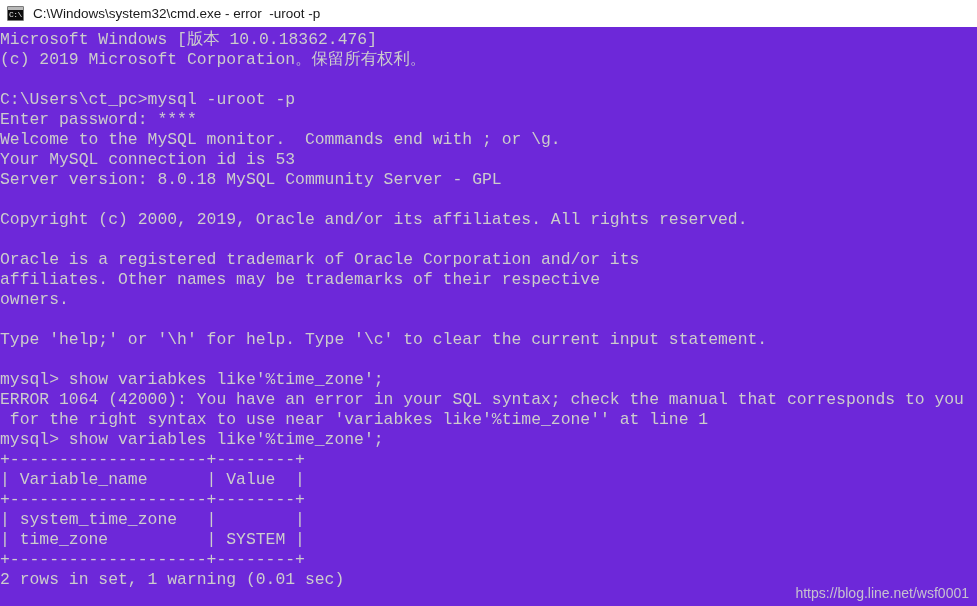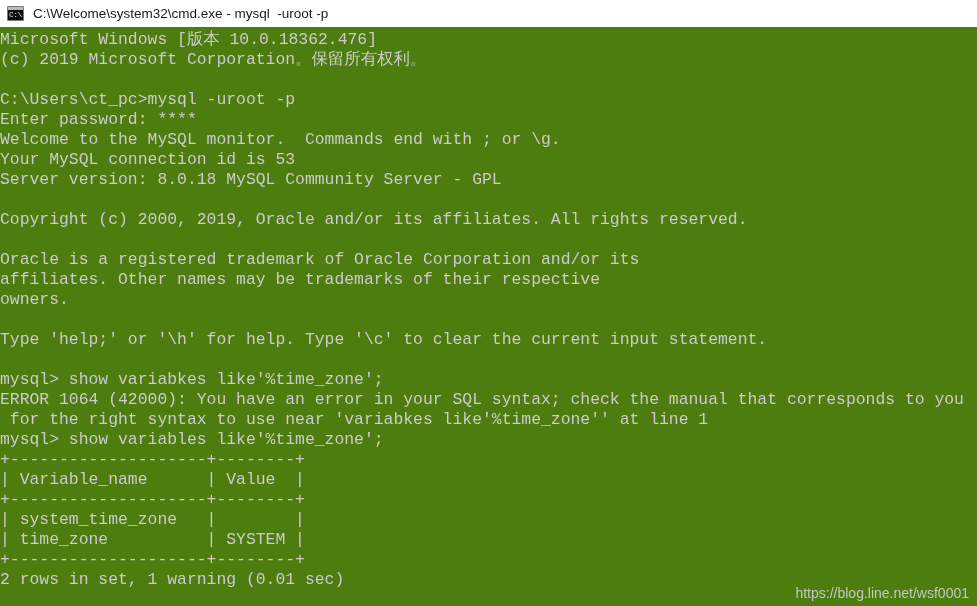--- a/index.html
+++ b/index.html
@@ -72,21 +72,21 @@
     line-height: 27px;
   }
 
   
   #console {
     position: absolute;
     left: 0;
     top: 27px;
     width: 977px;
     height: 579px;
-    background: #4d7c0f;
+    background: #6d28d9;
     overflow: hidden;
   }
   #console-text {
     position: absolute;
     left: 0px;
     top: 3px;
     margin: 0;
     font-family: "Liberation Mono", "DejaVu Sans Mono", monospace;
     font-size: 16.4px;
     line-height: 20px;
@@ -116,21 +116,21 @@
 </head>
 <body>
 
 <div id="window">
 
   <div id="titlebar">
     <span class="titlebar-icon">
       <span class="bar"></span>
       <span class="prompt">C:\</span>
     </span>
-    <span id="titlebar-text">C:\Welcome\system32\cmd.exe - mysql  -uroot -p</span>
+    <span id="titlebar-text">C:\Windows\system32\cmd.exe - error  -uroot -p</span>
   </div>
 
   <div id="console">
     <pre id="console-text"><span class="line">Microsoft Windows [版本 10.0.18362.476]</span><span class="line">(c) 2019 Microsoft Corporation。保留所有权利。</span><span class="line">&nbsp;</span><span class="line">C:\Users\ct_pc&gt;mysql -uroot -p</span><span class="line">Enter password: ****</span><span class="line">Welcome to the MySQL monitor.  Commands end with ; or \g.</span><span class="line">Your MySQL connection id is 53</span><span class="line">Server version: 8.0.18 MySQL Community Server - GPL</span><span class="line">&nbsp;</span><span class="line">Copyright (c) 2000, 2019, Oracle and/or its affiliates. All rights reserved.</span><span class="line">&nbsp;</span><span class="line">Oracle is a registered trademark of Oracle Corporation and/or its</span><span class="line">affiliates. Other names may be trademarks of their respective</span><span class="line">owners.</span><span class="line">&nbsp;</span><span class="line">Type 'help;' or '\h' for help. Type '\c' to clear the current input statement.</span><span class="line">&nbsp;</span><span class="line">mysql&gt; show variabkes like'%time_zone';</span><span class="line">ERROR 1064 (42000): You have an error in your SQL syntax; check the manual that corresponds to you</span><span class="line"> for the right syntax to use near 'variabkes like'%time_zone'' at line 1</span><span class="line">mysql&gt; show variables like'%time_zone';</span><span class="line">+--------------------+--------+</span><span class="line">| Variable_name      | Value  |</span><span class="line">+--------------------+--------+</span><span class="line">| system_time_zone   |        |</span><span class="line">| time_zone          | SYSTEM |</span><span class="line">+--------------------+--------+</span><span class="line">2 rows in set, 1 warning (0.01 sec)</span></pre>
   </div>
 
   <div id="watermark">https://blog.line.net/wsf0001</div>
 
 </div>
 

